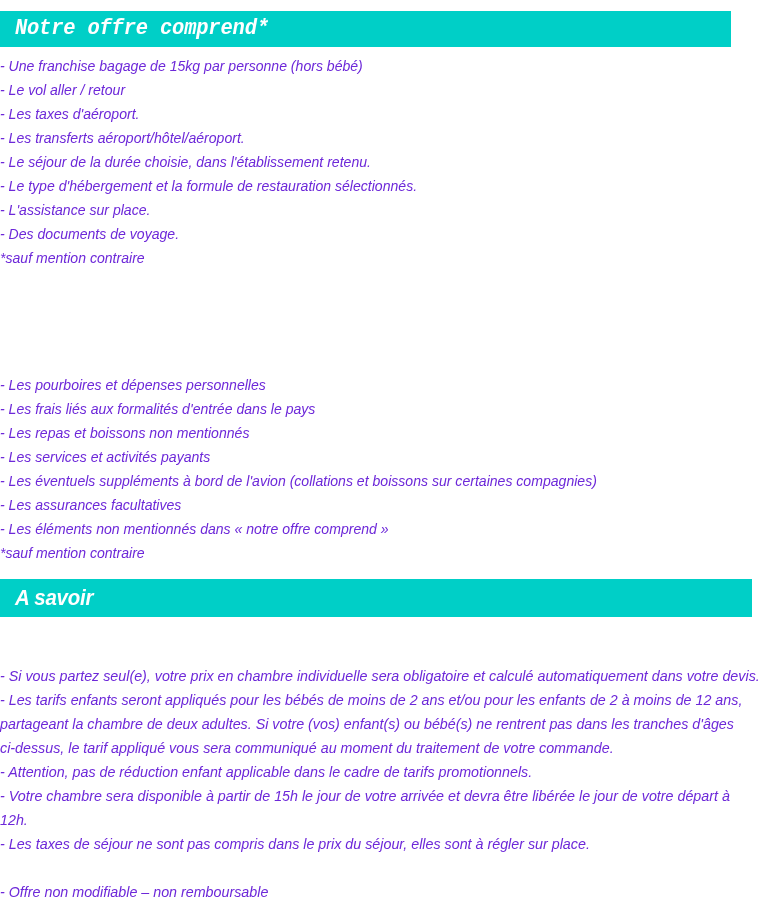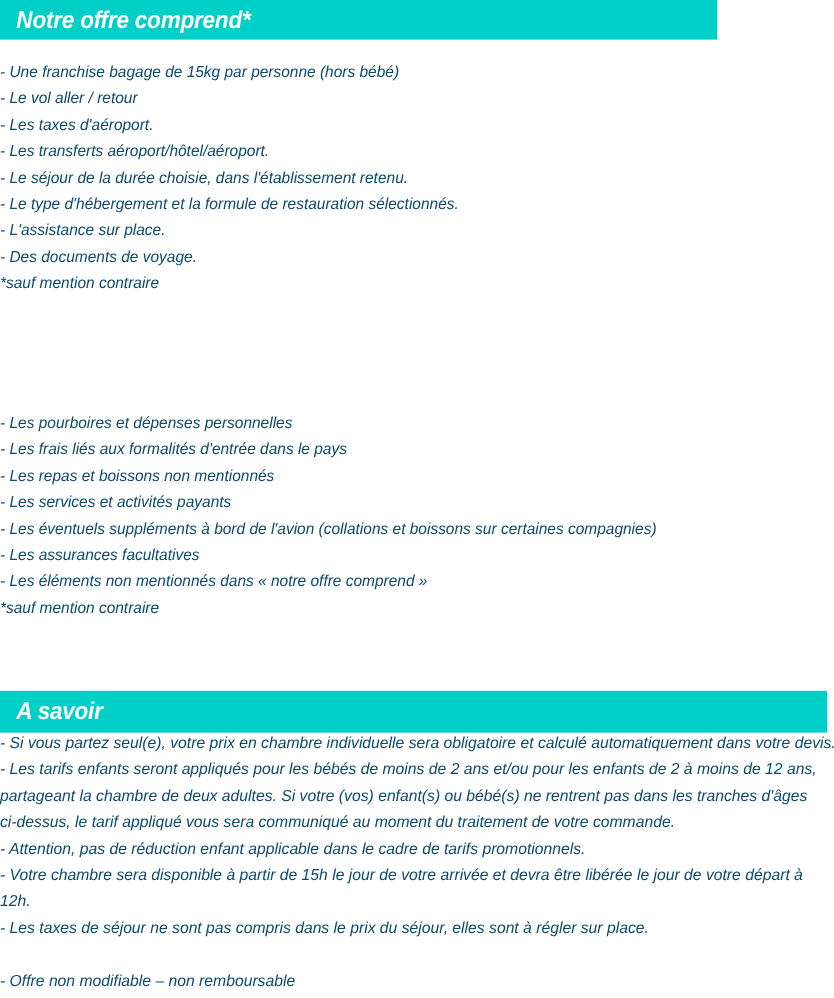--- a/index.html
+++ b/index.html
@@ -35,29 +35,29 @@
     font-weight: bold;
     font-size: 22px;
     line-height: 1;
     letter-spacing: -0.2px;
     padding-left: 16px;
     transform: scaleX(0.93);
     transform-origin: left center;
     white-space: nowrap;
   }
 
-  #bar-1 { top: 0px;   width: 652px; height: 36px; }
+  #bar-1 { top: 11px;   width: 731px; height: 36px; font-family: Liberation Mono, monospace; }
   #bar-2 { top: 318px; width: 752px; height: 38px; }
-  #bar-3 { top: 628px; width: 752px; height: 38px; }
+  #bar-3 { top: 579px; width: 752px; height: 38px; }
 
   
   .body-block {
     position: absolute;
     left: 0;
-    color: #0c4a6e;
+    color: #6d28d9;
     font-style: italic;
     font-size: 14.5px;
     line-height: 24px;
   }
   .body-block .line {
     white-space: nowrap;
     transform: scaleX(0.97);
     transform-origin: left center;
   }
   .body-block .line.wrap {

